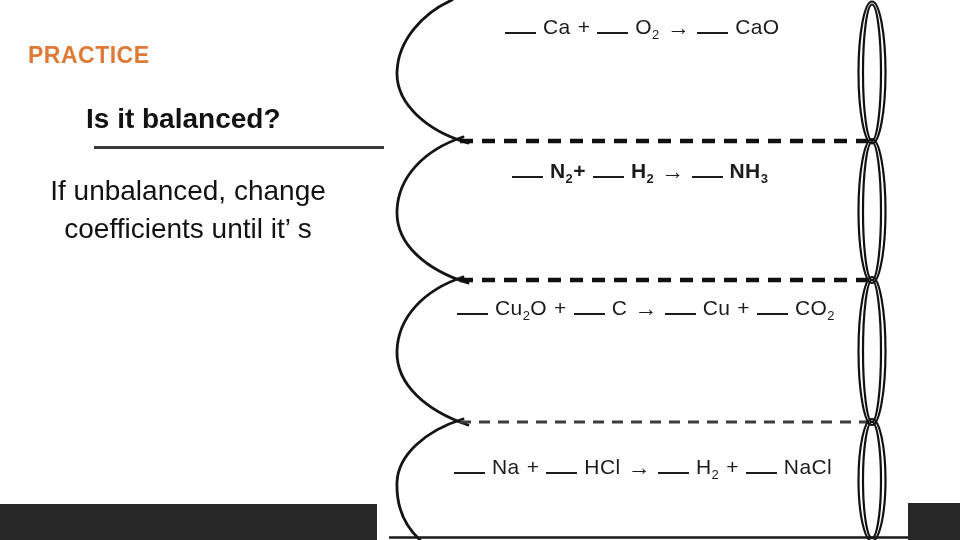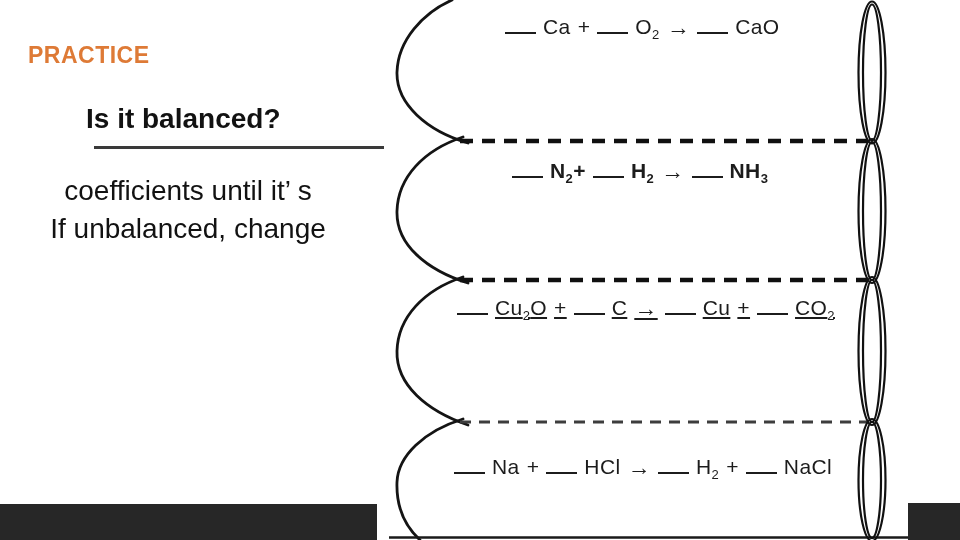--- a/index.html
+++ b/index.html
@@ -47,21 +47,21 @@
     white-space:nowrap;
   }
   .eq .blank{
     display:inline-block;width:31px;height:2px;
     border-bottom:2.5px solid var(--ink);
   }
   .eq .frag sub{font-size:13px;line-height:0;}
   .eq .arrow{font-size:23px;transform:translateY(1px);}
   .eq-1{left:505px;top:13px;}
   .eq-2{left:512px;top:157px;font-weight:bold;}
-  .eq-3{left:457px;top:294px;text-decoration:underline;}
+  .eq-3{left:457px;top:294px;}
   .eq-4{left:454px;top:453px;}
   .bar-left{
     position:absolute;left:0;top:504px;width:377px;height:36px;
     background:var(--bar);
   }
   .bar-right{
     position:absolute;left:908px;top:503px;width:52px;height:37px;
     background:var(--bar);
   }
 </style>
@@ -69,22 +69,22 @@
 <body>
 
 <div class="slide">
 
   <h1 class="title">PRACTICE</h1>
 
   <div class="subtitle">Is it balanced?</div>
   <div class="subtitle-underline"></div>
 
   <div class="body-text">
+    <div>If unbalanced, change</div>
     <div>coefficients until it’ s</div>
-    <div>If unbalanced, change</div>
   </div>
 
   <svg class="flipbook" width="960" height="540" viewBox="0 0 960 540">
     <g fill="none" stroke="#141414" stroke-width="2.8" stroke-linecap="round">
       <path d="M 452,0 C 423,13 398,40 397,72 C 396,104 427,131 468,143"></path>
       <path d="M 463,137 C 424,150 398,177 397,211 C 396,245 427,270 468,283"></path>
       <path d="M 463,277 C 424,290 398,317 397,351 C 396,385 427,411 468,425"></path>
       <path d="M 463,419 C 424,431 398,456 397,482 C 396,509 407,528 420,540"></path>
     </g>
 

